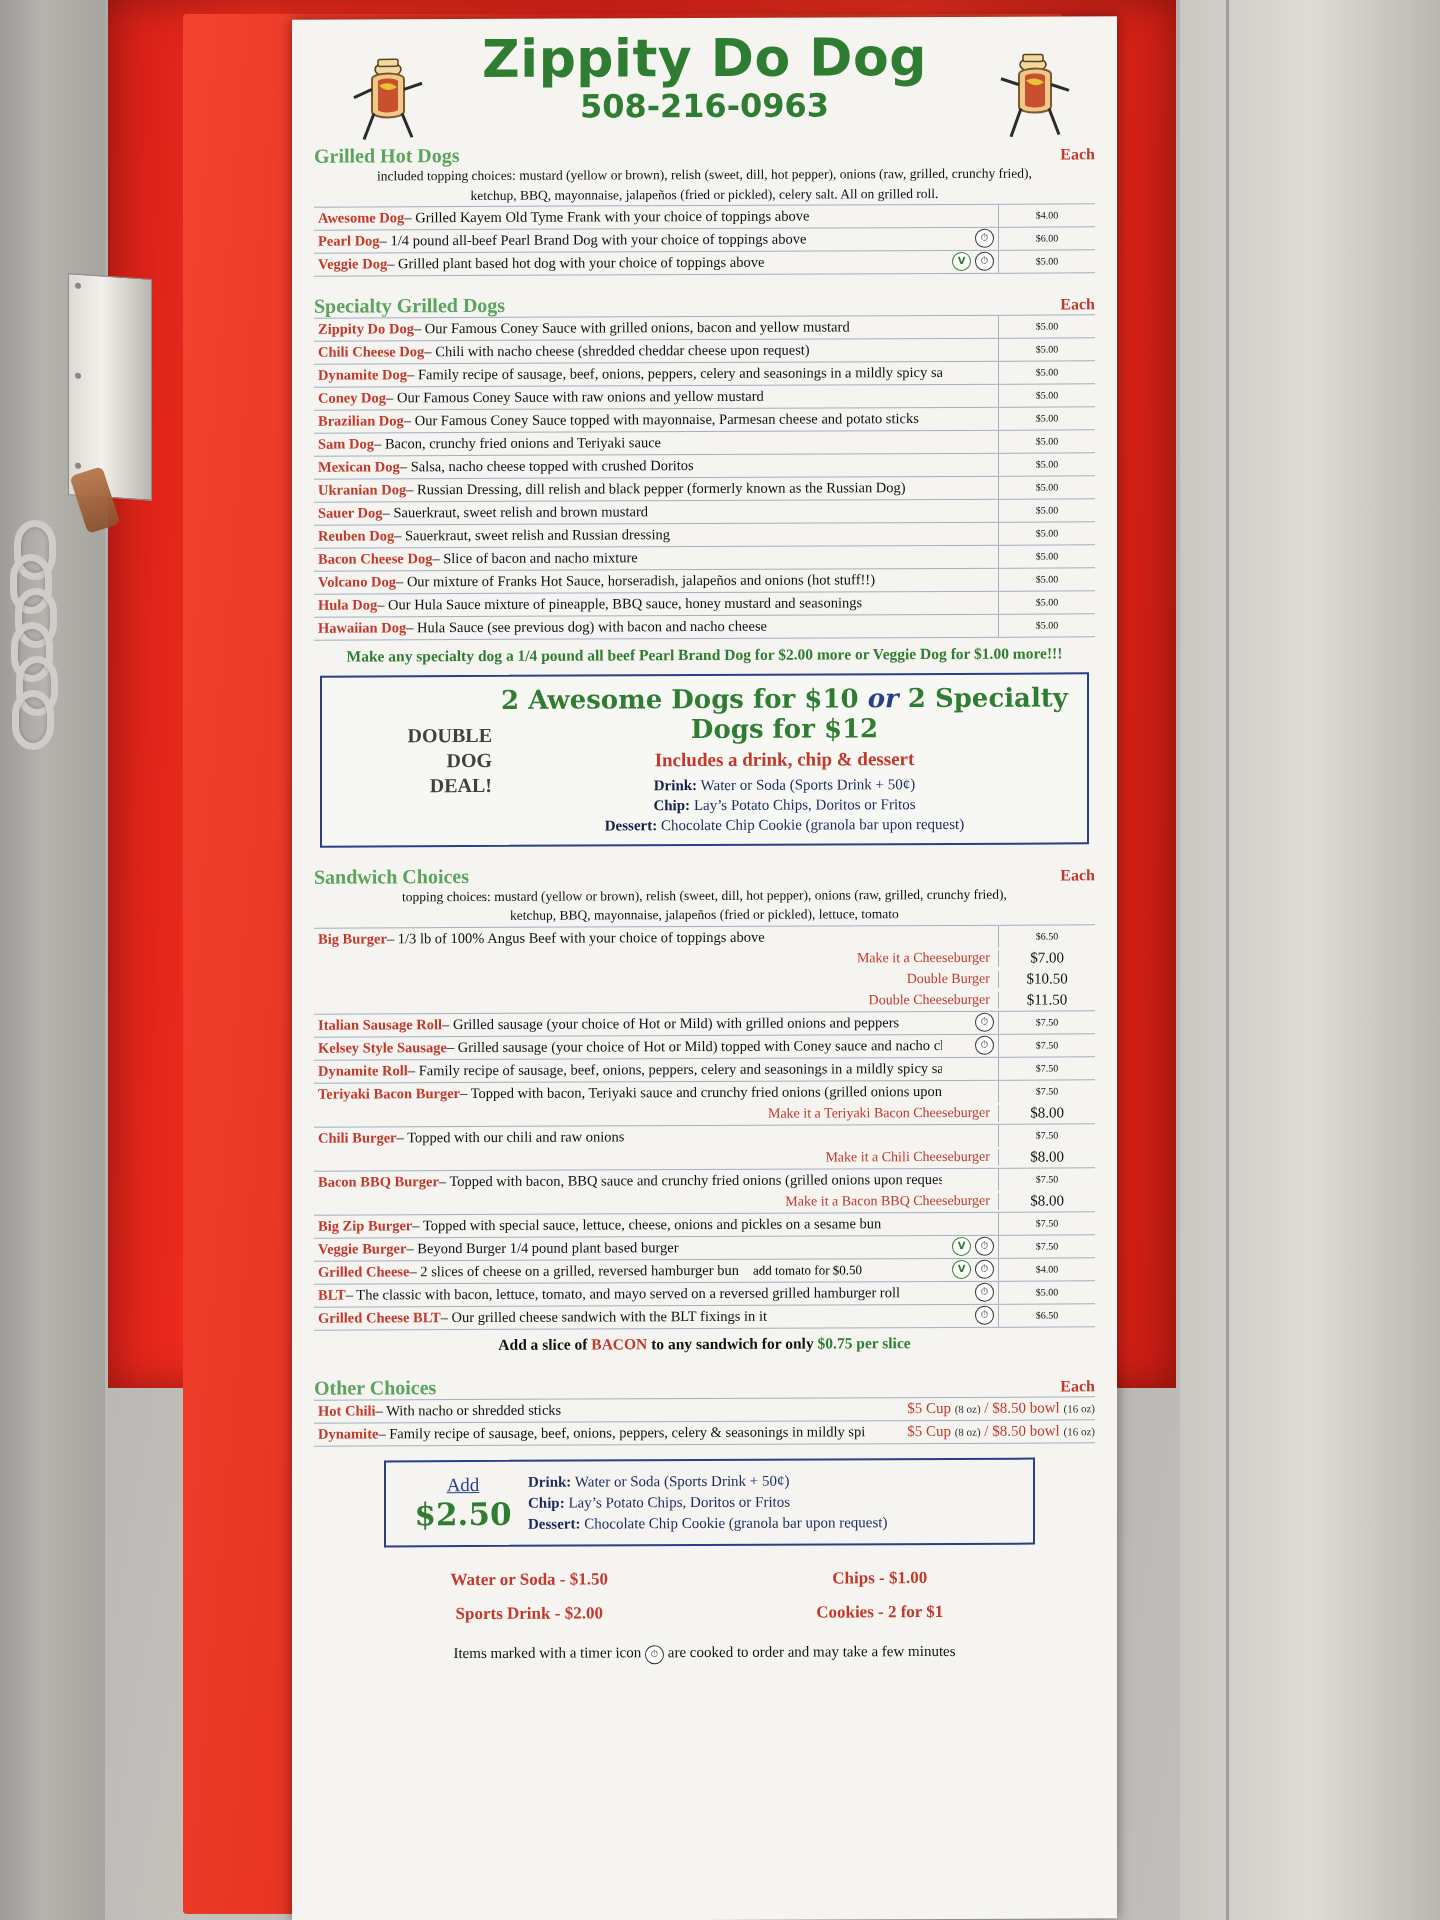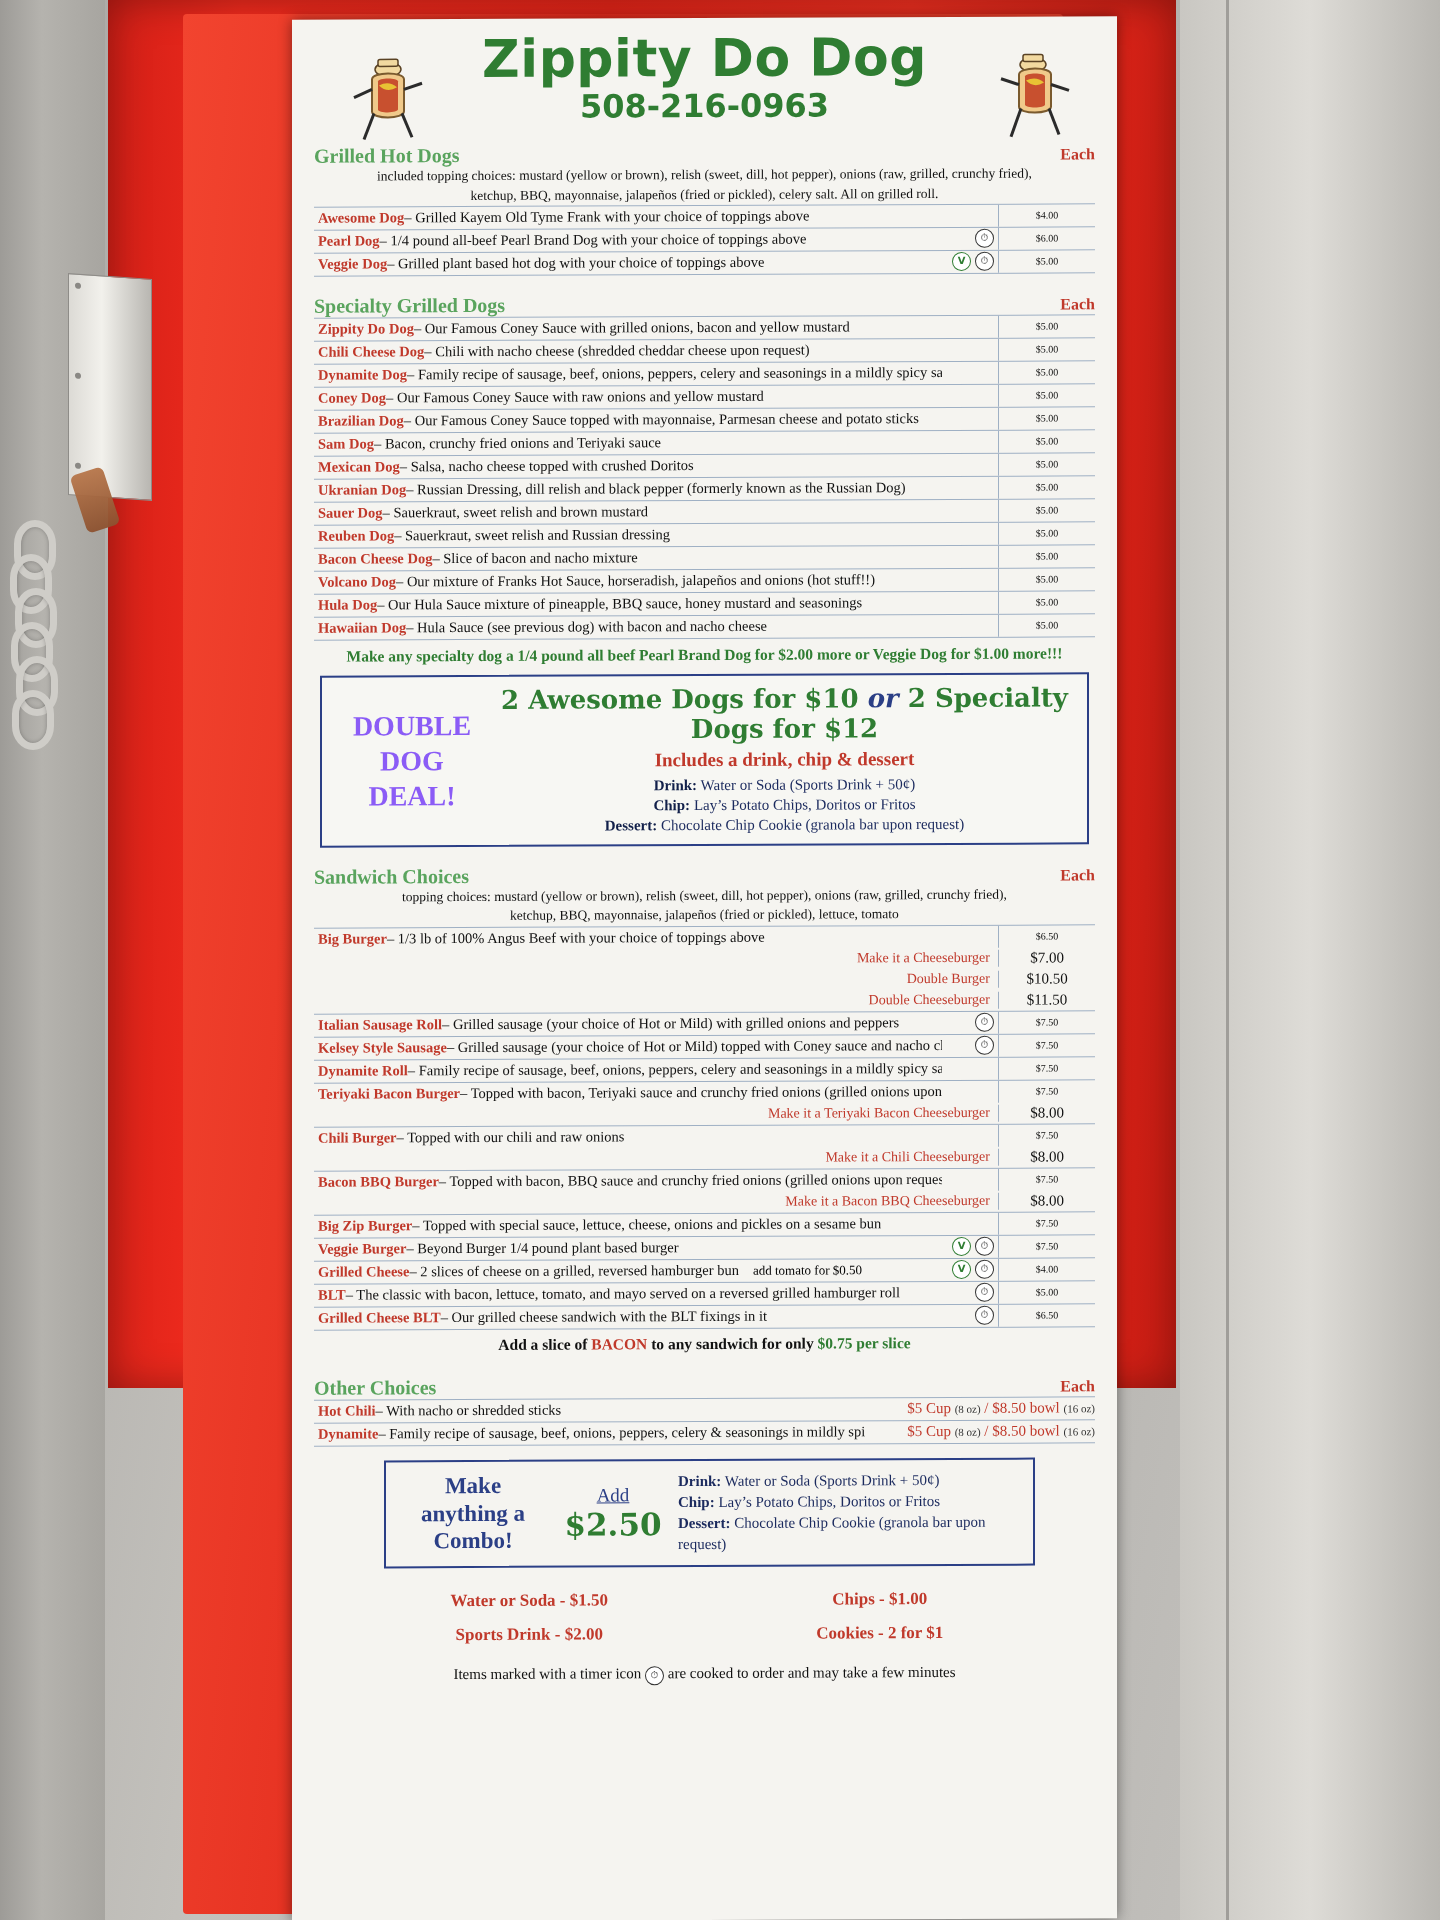--- a/index.html
+++ b/index.html
@@ -210,24 +210,24 @@
   .deal-box {
     border: 2px solid #2b3f86;
     margin: 4px 6px 10px 6px;
     display: flex;
     align-items: center;
     padding: 8px 10px;
     background: #f7f7f3;
   }
   .deal-left {
     width: 160px;
-    text-align: center;
-    color: #8b5cf6;
-    font-weight: bold;
-    font-size: 28px;
+    text-align: right;
+    color: #404040;
+    font-weight: bold;
+    font-size: 20px;
     line-height: 1.25;
     font-family: "Liberation Serif", serif;
   }
   .deal-right { flex: 1; text-align: center; }
   .deal-head {
     font-size: 26px;
     font-weight: bold;
     color: #2f7d32;
     font-family: "DejaVu Serif", serif;
   }
@@ -613,25 +613,20 @@
               <div class="desc"><span class="name">Hot Chili</span><span>– With nacho or shredded sticks</span></div>
               <div class="other-price" style="width:230px;"><span>$5 Cup</span> <small>(8 oz)</small><span> / </span><span>$8.50 bowl</span> <small>(16 oz)</small></div>
             </div>
             <div class="row">
               <div class="desc"><span class="name">Dynamite</span><span>– Family recipe of sausage, beef, onions, peppers, celery &amp; seasonings in mildly spicy sauce</span></div>
               <div class="other-price" style="width:230px;"><span>$5 Cup</span> <small>(8 oz)</small><span> / </span><span>$8.50 bowl</span> <small>(16 oz)</small></div>
             </div>
           </div>
 
         <div class="combo-box">
-          <div class="combo-left">
-            <div>Make</div>
-            <div>anything a</div>
-            <div>Combo!</div>
-          </div>
           <div class="combo-add">
             <div class="lbl">Add</div>
             <div class="amt">$2.50</div>
           </div>
           <div class="combo-right">
             <div><b>Drink:</b> <span>Water or Soda (Sports Drink + 50¢)</span></div>
             <div><b>Chip:</b> <span>Lay’s Potato Chips, Doritos or Fritos</span></div>
             <div><b>Dessert:</b> <span>Chocolate Chip Cookie (granola bar upon request)</span></div>
           </div>
         </div>

